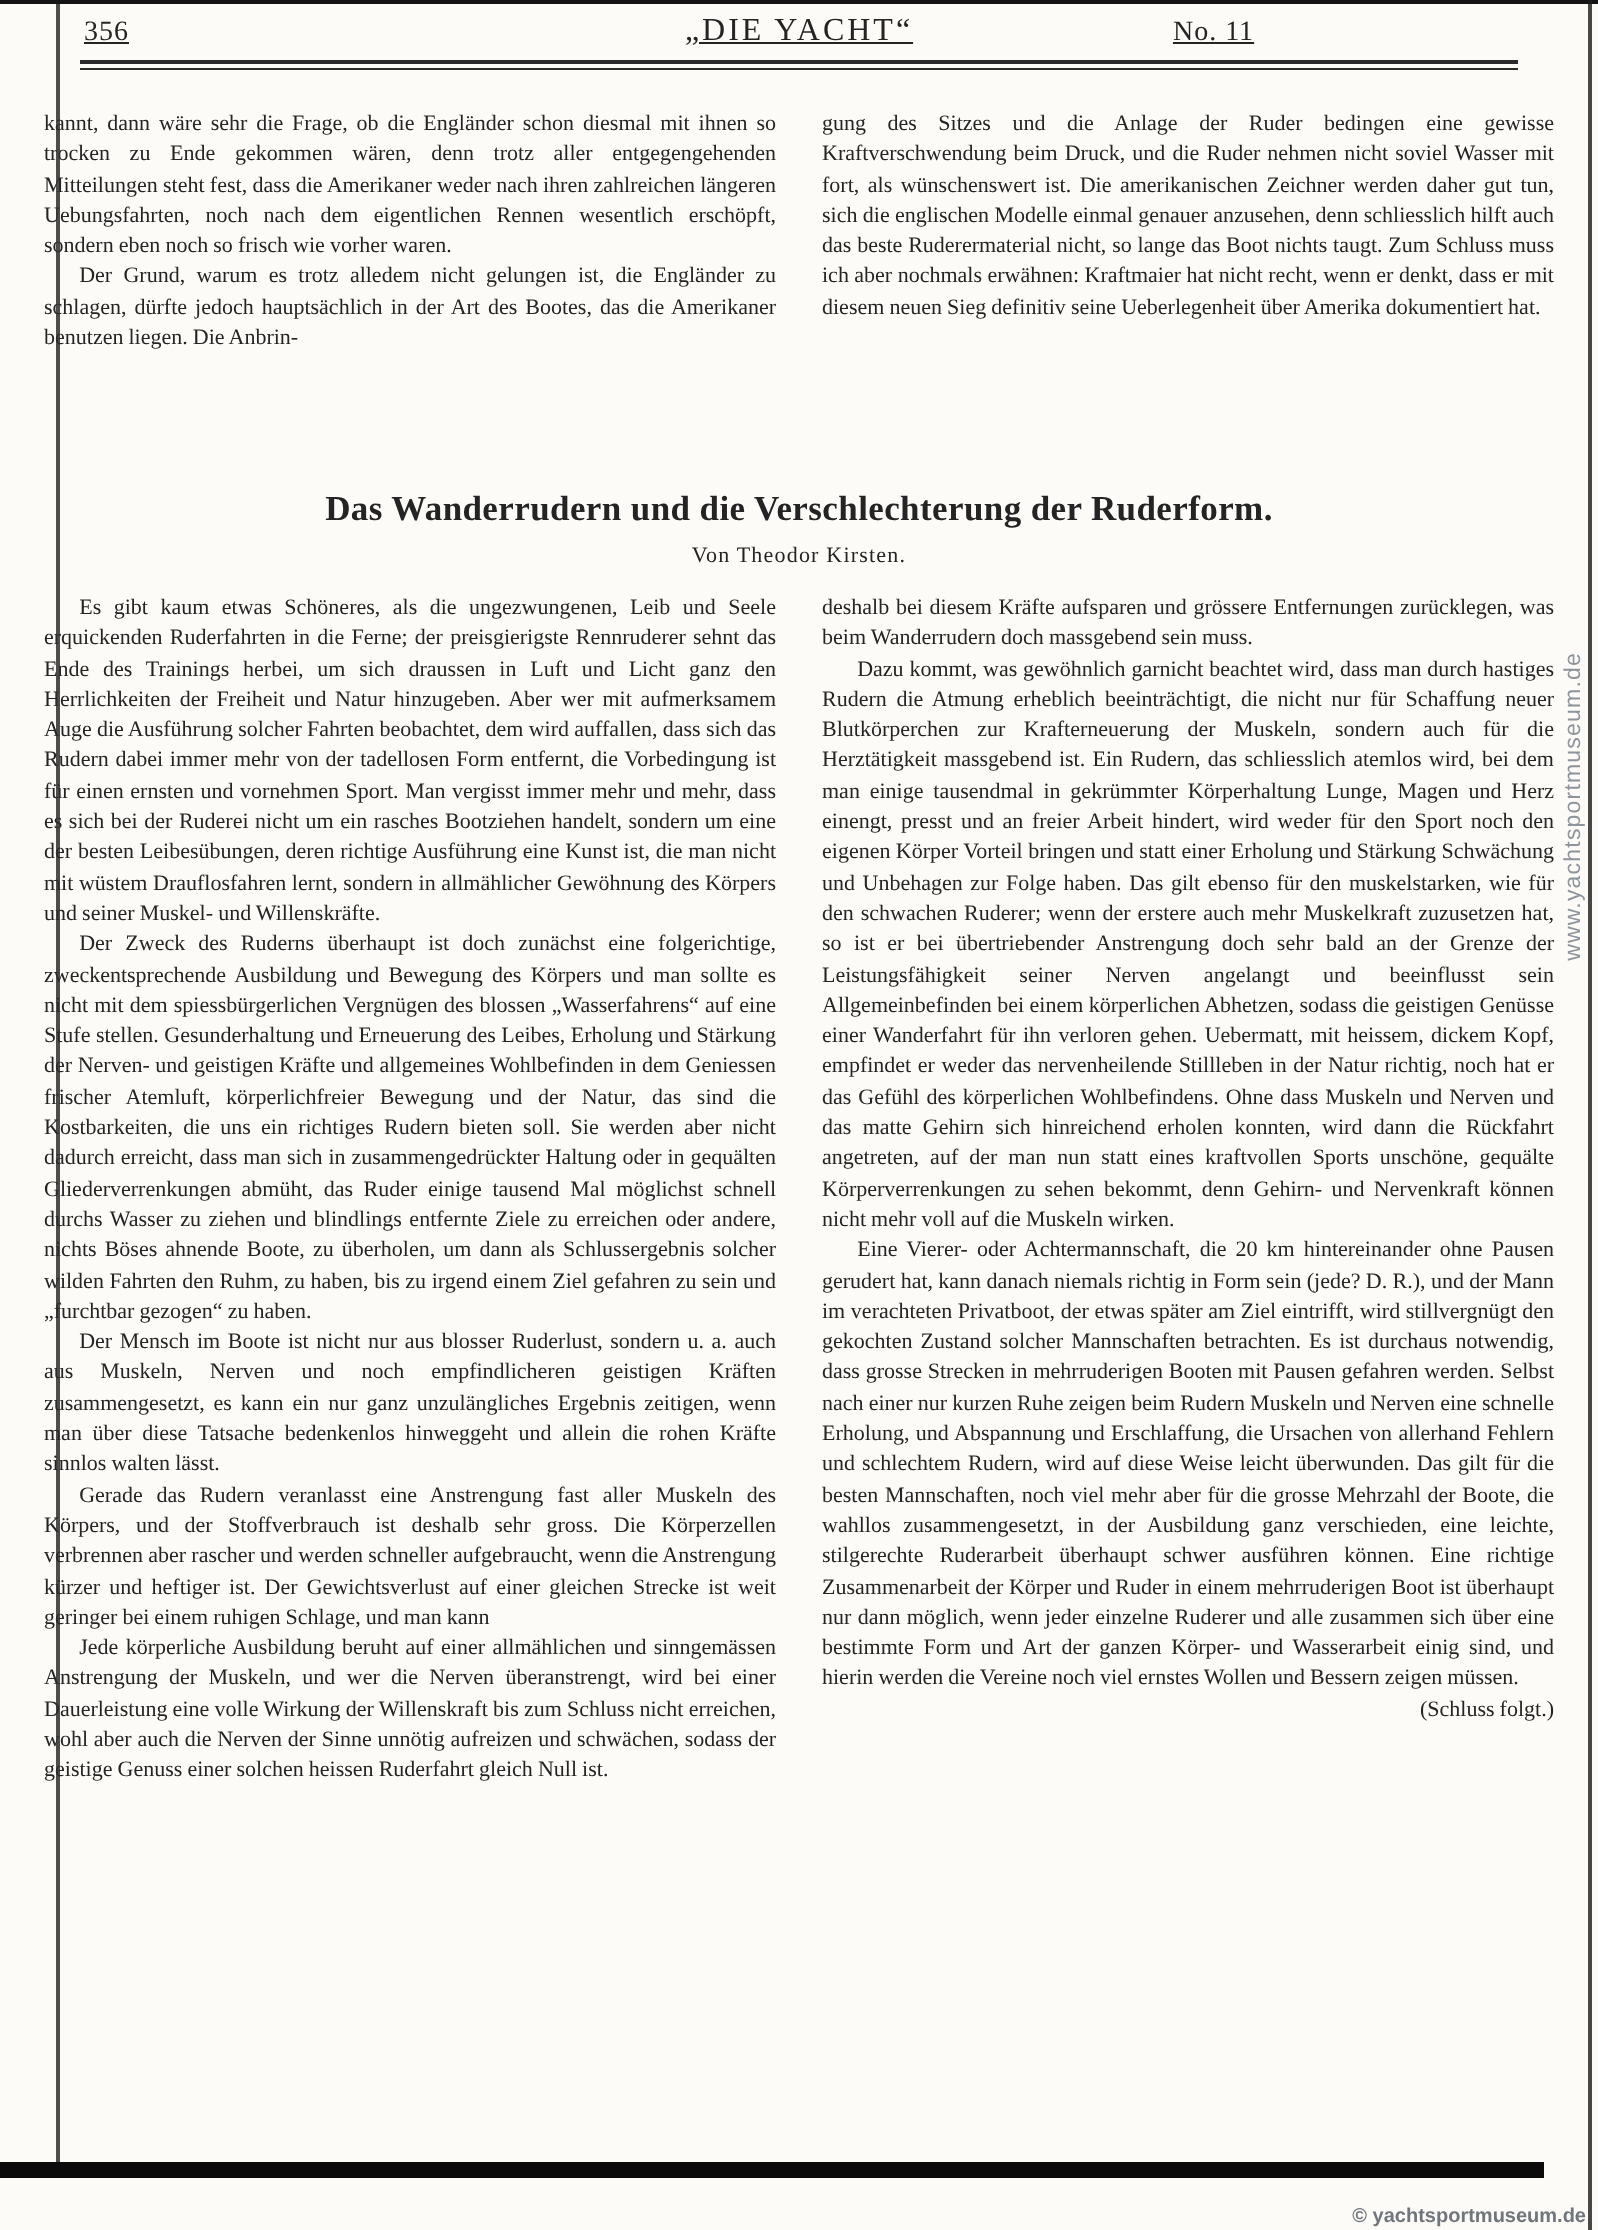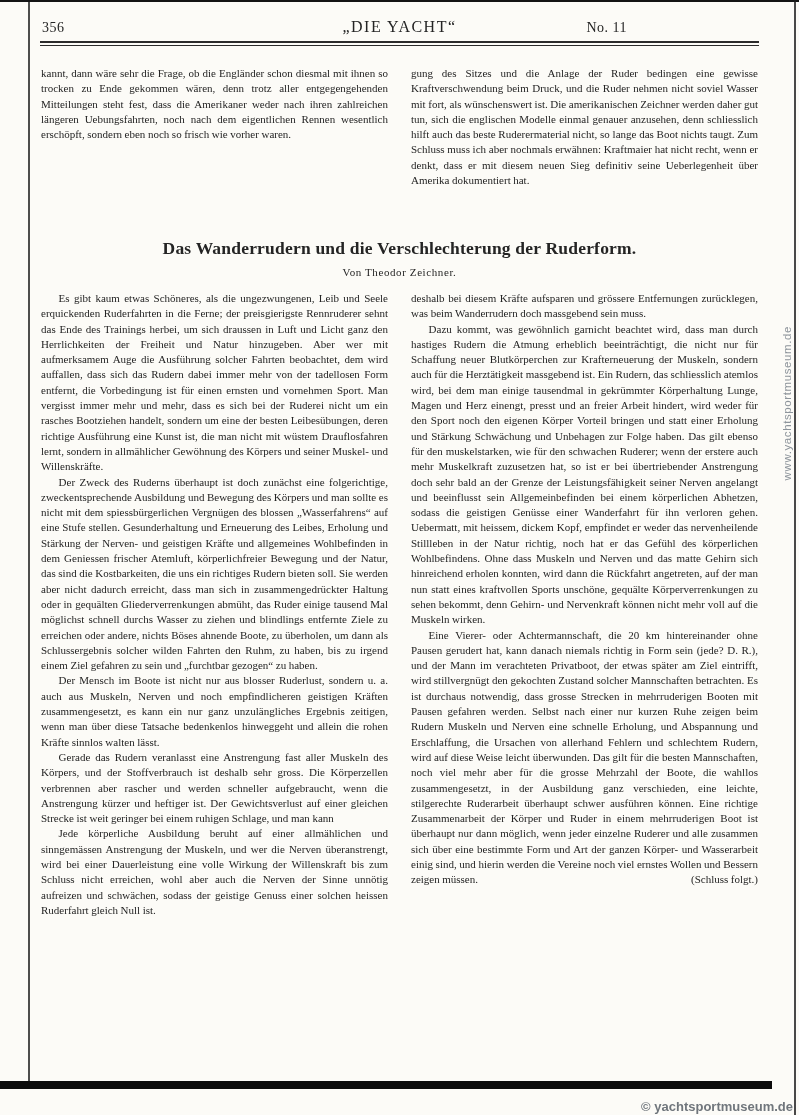--- a/index.html
+++ b/index.html
@@ -17,66 +17,67 @@
   }
   
   .edge-top    { position:absolute; top:0; left:0; width:100%; height:2px; background:#141414; }
   .edge-left   { position:absolute; top:2px; left:28px; width:2px; height:1079px; background:#2e2e2e; opacity:.85; }
   .edge-right  { position:absolute; top:0; right:3px; width:2px; height:100%; background:#1b1b1b; opacity:.8; }
   .edge-bottom { position:absolute; top:1081px; left:0; width:772px; height:8px; background:#0b0b0b; }
 
   
   .header {
     display:grid; grid-template-columns:1fr auto 1fr; align-items:baseline;
-    padding: 0 42px; margin-top: 18px;
+    padding: 0 42px; margin-top: 7px;
     font-size: 14px;
+    text-decoration: underline;
   }
   .header .pageno { text-align:left; letter-spacing:0.5px; }
   .header .mag    { text-align:center; font-size:16px; letter-spacing:1.5px; }
   .header .issue  { text-align:center; letter-spacing:0.5px; }
   .header-rule {
     margin: 5px 40px 0 40px;
     border-top: 2px solid #2b2b2b;
   }
   .header-rule::after {
     content:""; display:block; margin-top:2px;
     border-top:1px solid #2b2b2b;
   }
 
   
-  .two-col { display:flex; gap:23px; padding:0 41px; }
+  .two-col { display:flex; gap:23px; padding:0 22px; }
   .col { flex:1 1 0; min-width:0; }
   .pretitle-cols { margin-top:20px; height:172px; overflow:hidden; }
   .article-cols  { margin-top:13px; height:815px; overflow:hidden; }
   .p {
     font-size:11px; line-height:15.3px;
     text-align:justify; text-indent:1.6em;
     hyphens:auto; word-spacing:-0.2px;
   }
   .p.no-indent { text-indent:0; }
 
   
-  .title-block { text-align:center; }
+  .title-block { text-align:center; margin-top:17px; }
   .article-title { font-size:17.5px; font-weight:bold; letter-spacing:0.2px; }
   .byline { font-size:11px; margin-top:7px; letter-spacing:0.6px; }
 
   .closing { float:right; text-indent:0; }
 
   
   .wm-vertical {
     position:absolute; top:326px; right:6px;
     writing-mode:vertical-rl; transform:rotate(180deg);
     font-family:"Liberation Sans", sans-serif;
     font-size:11.5px; letter-spacing:0.6px;
     color:#8d949b;
   }
   .wm-bottom {
     position:absolute; right:6px; bottom:1px;
     font-family:"Liberation Sans", sans-serif;
-    font-size:13px; color:#70767c; font-weight:bold;
+    font-size:10px; color:#70767c; font-weight:bold;
   }
 </style>
 </head>
 <body>
 
 <div class="page">
 
   <div class="edge-top"></div>
   <div class="edge-left"></div>
   <div class="edge-right"></div>
@@ -85,29 +86,30 @@
   <div class="header">
     <span class="pageno">356</span>
     <span class="mag">„DIE YACHT“</span>
     <span class="issue">No. 11</span>
   </div>
   <div class="header-rule"></div>
 
   <section class="two-col pretitle-cols">
     <div class="col">
       <p class="p no-indent">kannt, dann wäre sehr die Frage, ob die Engländer schon diesmal mit ihnen so trocken zu Ende gekommen wären, denn trotz aller entgegengehenden Mitteilungen steht fest, dass die Amerikaner weder nach ihren zahlreichen längeren Uebungsfahrten, noch nach dem eigentlichen Rennen wesentlich erschöpft, sondern eben noch so frisch wie vorher waren.</p>
+      <p class="p">Der Grund, warum es trotz alledem nicht gelungen ist, die Engländer zu schlagen, dürfte jedoch hauptsächlich in der Art des Bootes, das die Amerikaner benutzen liegen. Die Anbrin-</p>
     </div>
     <div class="col">
       <p class="p no-indent">gung des Sitzes und die Anlage der Ruder bedingen eine gewisse Kraftverschwendung beim Druck, und die Ruder nehmen nicht soviel Wasser mit fort, als wünschenswert ist. Die amerikanischen Zeichner werden daher gut tun, sich die englischen Modelle einmal genauer anzusehen, denn schliesslich hilft auch das beste Ruderermaterial nicht, so lange das Boot nichts taugt. Zum Schluss muss ich aber nochmals erwähnen: Kraftmaier hat nicht recht, wenn er denkt, dass er mit diesem neuen Sieg definitiv seine Ueberlegenheit über Amerika dokumentiert hat.</p>
     </div>
   </section>
 
   <div class="title-block">
     <div class="article-title">Das Wanderrudern und die Verschlechterung der Ruderform.</div>
-    <div class="byline">Von Theodor Zeichner.</div>
+    <div class="byline">Von Theodor Kirsten.</div>
   </div>
 
   <section class="two-col article-cols">
     <div class="col">
       <p class="p">Es gibt kaum etwas Schöneres, als die ungezwungenen, Leib und Seele erquickenden Ruderfahrten in die Ferne; der preisgierigste Rennruderer sehnt das Ende des Trainings herbei, um sich draussen in Luft und Licht ganz den Herrlichkeiten der Freiheit und Natur hinzugeben. Aber wer mit aufmerksamem Auge die Ausführung solcher Fahrten beobachtet, dem wird auffallen, dass sich das Rudern dabei immer mehr von der tadellosen Form entfernt, die Vorbedingung ist für einen ernsten und vornehmen Sport. Man vergisst immer mehr und mehr, dass es sich bei der Ruderei nicht um ein rasches Bootziehen handelt, sondern um eine der besten Leibesübungen, deren richtige Ausführung eine Kunst ist, die man nicht mit wüstem Drauflosfahren lernt, sondern in allmählicher Gewöhnung des Körpers und seiner Muskel- und Willenskräfte.</p>
       <p class="p">Der Zweck des Ruderns überhaupt ist doch zunächst eine folgerichtige, zweckentsprechende Ausbildung und Bewegung des Körpers und man sollte es nicht mit dem spiessbürgerlichen Vergnügen des blossen „Wasserfahrens“ auf eine Stufe stellen. Gesunderhaltung und Erneuerung des Leibes, Erholung und Stärkung der Nerven- und geistigen Kräfte und allgemeines Wohlbefinden in dem Geniessen frischer Atemluft, körperlichfreier Bewegung und der Natur, das sind die Kostbarkeiten, die uns ein richtiges Rudern bieten soll. Sie werden aber nicht dadurch erreicht, dass man sich in zusammengedrückter Haltung oder in gequälten Gliederverrenkungen abmüht, das Ruder einige tausend Mal möglichst schnell durchs Wasser zu ziehen und blindlings entfernte Ziele zu erreichen oder andere, nichts Böses ahnende Boote, zu überholen, um dann als Schlussergebnis solcher wilden Fahrten den Ruhm, zu haben, bis zu irgend einem Ziel gefahren zu sein und „furchtbar gezogen“ zu haben.</p>
       <p class="p">Der Mensch im Boote ist nicht nur aus blosser Ruderlust, sondern u. a. auch aus Muskeln, Nerven und noch empfindlicheren geistigen Kräften zusammengesetzt, es kann ein nur ganz unzulängliches Ergebnis zeitigen, wenn man über diese Tatsache bedenkenlos hinweggeht und allein die rohen Kräfte sinnlos walten lässt.</p>
       <p class="p">Gerade das Rudern veranlasst eine Anstrengung fast aller Muskeln des Körpers, und der Stoffverbrauch ist deshalb sehr gross. Die Körperzellen verbrennen aber rascher und werden schneller aufgebraucht, wenn die Anstrengung kürzer und heftiger ist. Der Gewichtsverlust auf einer gleichen Strecke ist weit geringer bei einem ruhigen Schlage, und man kann</p>
       <p class="p">Jede körperliche Ausbildung beruht auf einer allmählichen und sinngemässen Anstrengung der Muskeln, und wer die Nerven überanstrengt, wird bei einer Dauerleistung eine volle Wirkung der Willenskraft bis zum Schluss nicht erreichen, wohl aber auch die Nerven der Sinne unnötig aufreizen und schwächen, sodass der geistige Genuss einer solchen heissen Ruderfahrt gleich Null ist.</p>
     </div>

